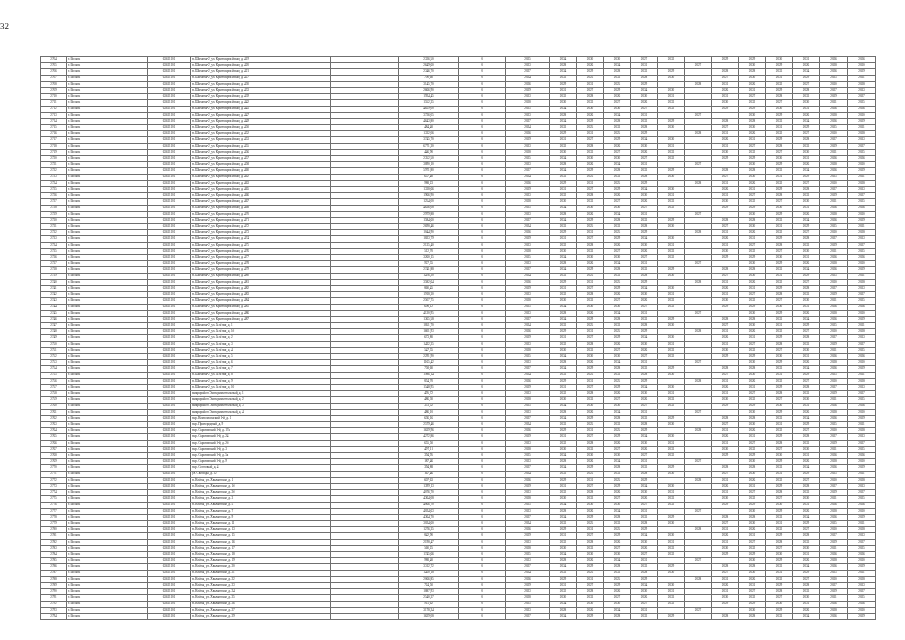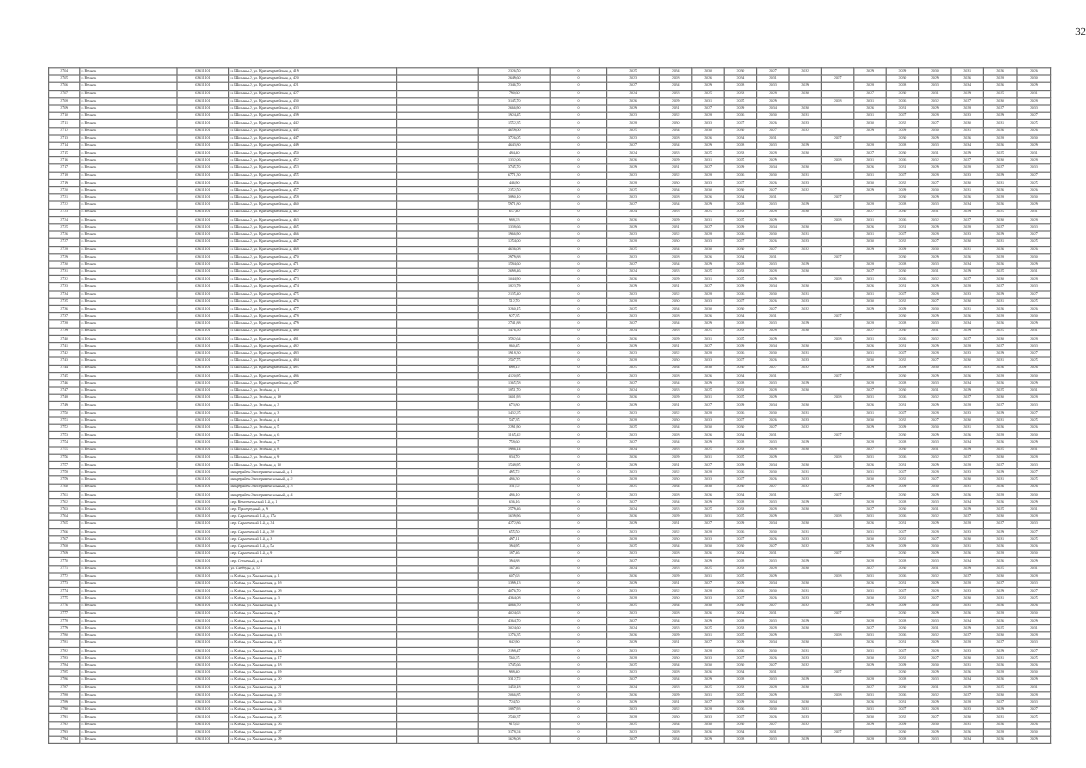--- a/index.html
+++ b/index.html
@@ -1,21 +1,21 @@
 <!DOCTYPE html>
 <html><head>
 <meta charset="utf-8">
 <style>
   html,body{margin:0;padding:0;background:#e8e8e8;}
   #page{
     position:relative;width:905px;height:640px;background:#ffffff;
     font-family:"Liberation Serif", serif;color:#1c1c1c;overflow:hidden;
   }
   #page-number{
-    position:absolute;top:21px;left:0;width:905px;text-align:right;
+    position:absolute;top:21px;left:0;width:905px;text-align:left;
     font-size:9px;color:#222;
   }
   #doc-table{
     position:absolute;left:40px;top:56px;width:835px;height:522px;
     border-collapse:collapse;table-layout:fixed;
     font-size:3.4px;line-height:1;color:#2a2a2a;
     border:1px solid #3a3a3a;
   }
   #doc-table td{
     border:0.4px solid #6f6f6f;

